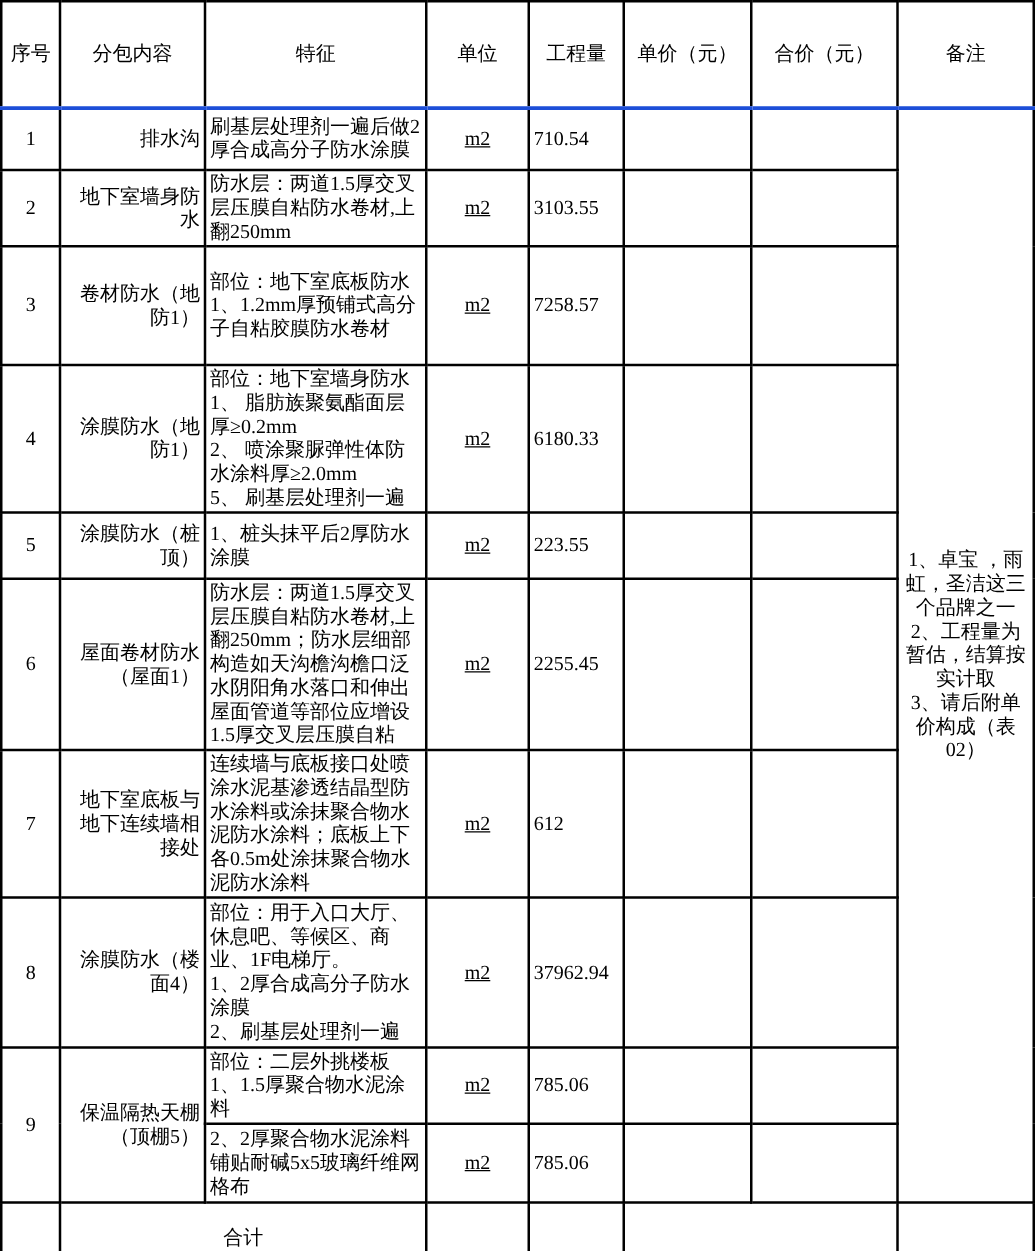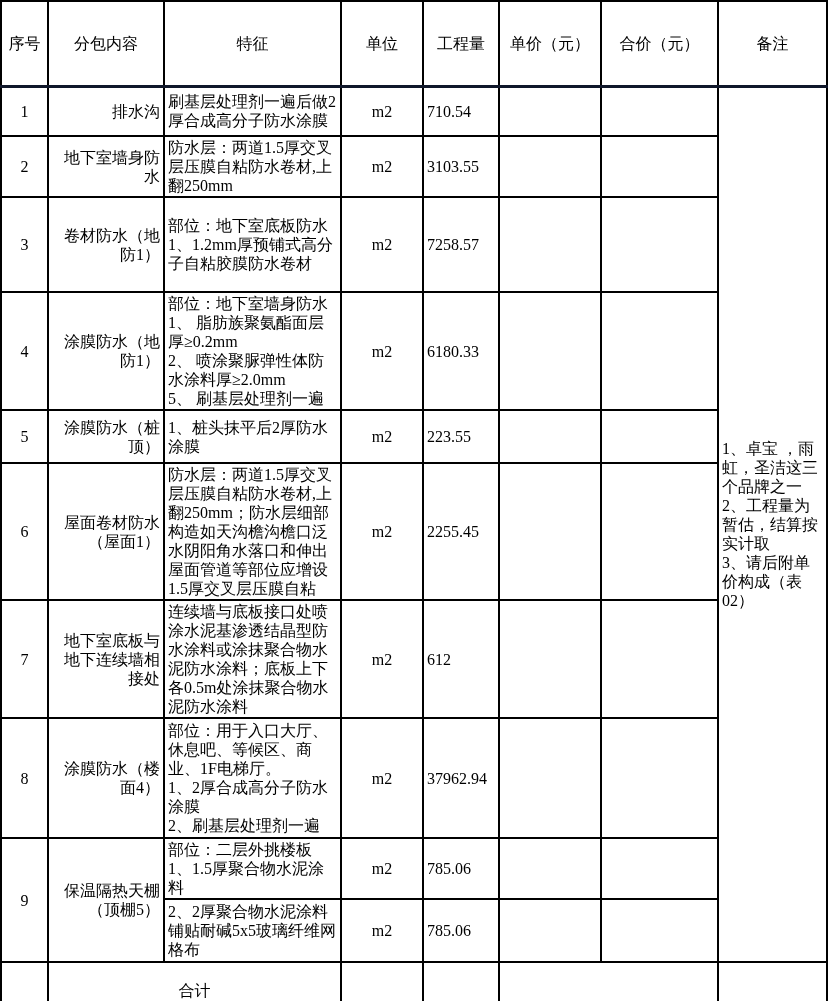--- a/index.html
+++ b/index.html
@@ -31,35 +31,35 @@
     vertical-align: middle;
     font-size: 16px;
     line-height: 19px;
     padding: 1px 3px;
     overflow: hidden;
     box-sizing: border-box;
   }
   table.boq thead th {
     font-weight: normal;
     text-align: center;
-    border-bottom: 3px solid #0f172a;
+    border-bottom: 3px solid #1d4ed8;
   }
   table.boq {
     border: 2px solid #000000;
     border-bottom-width: 3px;
   }
   .c-no     { text-align: center; }
   .c-content{ text-align: right; padding: 1px 2px; }
   .c-feature{ text-align: left; white-space: pre-wrap; padding: 1px 4px; }
-  .c-unit   { text-align: center; }
+  .c-unit   { text-align: center; text-decoration: underline; }
   .c-qty    { text-align: left; }
   .c-price  { text-align: center; }
   .c-total  { text-align: center; }
   .c-remarks{
-    text-align: left;
+    text-align: center;
     white-space: pre-wrap;
     font-size: 17px;
     line-height: 24px;
     padding: 1px 5px;
     vertical-align: middle;
   }
   tr.total-row td { border-top: 2px solid #000000; }
   .total-label {
     text-align: center;
     font-size: 21px;

